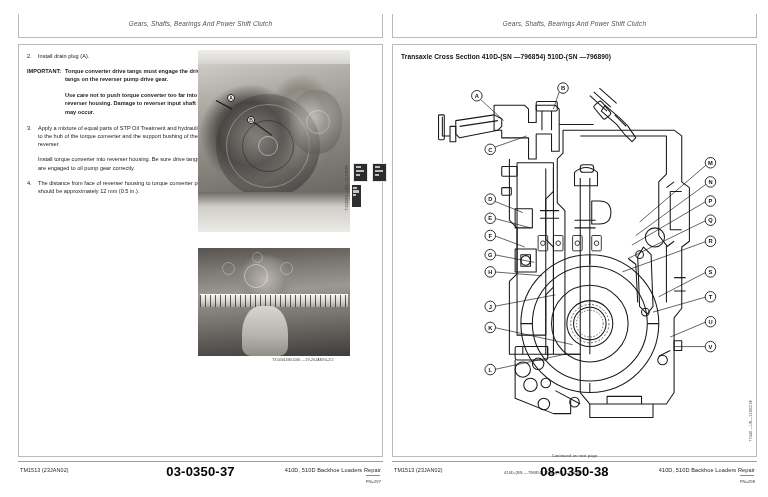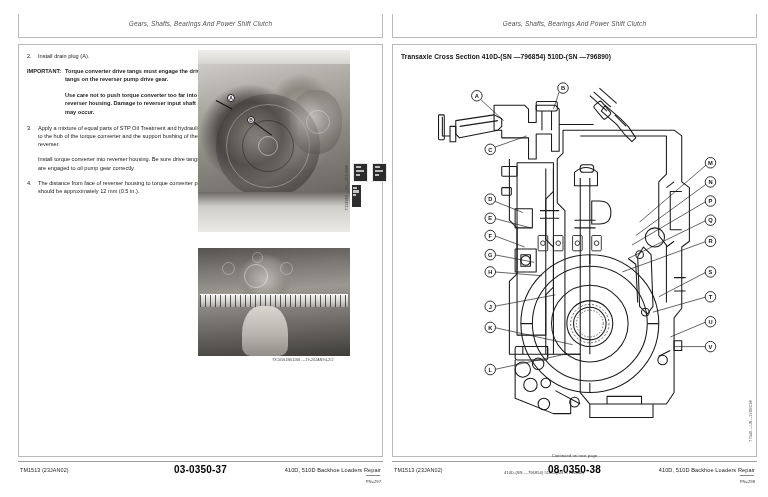--- a/index.html
+++ b/index.html
@@ -207,21 +207,21 @@
     height: 26px;
     border-top: 1px solid #9d9d9d;
   }
   .f-left {
     position: absolute; left: 2px; top: 5px;
     font-size: 5.4px; color: #262626; letter-spacing: 0.1px;
   }
   .f-center {
     position: absolute; left: 0; right: 0; top: 2px;
     text-align: center;
-    font-size: 10px; font-weight: bold; color: #000;
+    font-size: 13px; font-weight: bold; color: #000;
     letter-spacing: 0.2px;
   }
   .f-right {
     position: absolute; right: 2px; top: 5px;
     font-size: 5.6px; color: #262626; text-align: right; letter-spacing: 0.1px;
   }
   .f-pn {
     position: absolute; right: 2px; top: 17px;
     font-size: 4.2px; color: #3a3a3a; text-align: right;
   }

